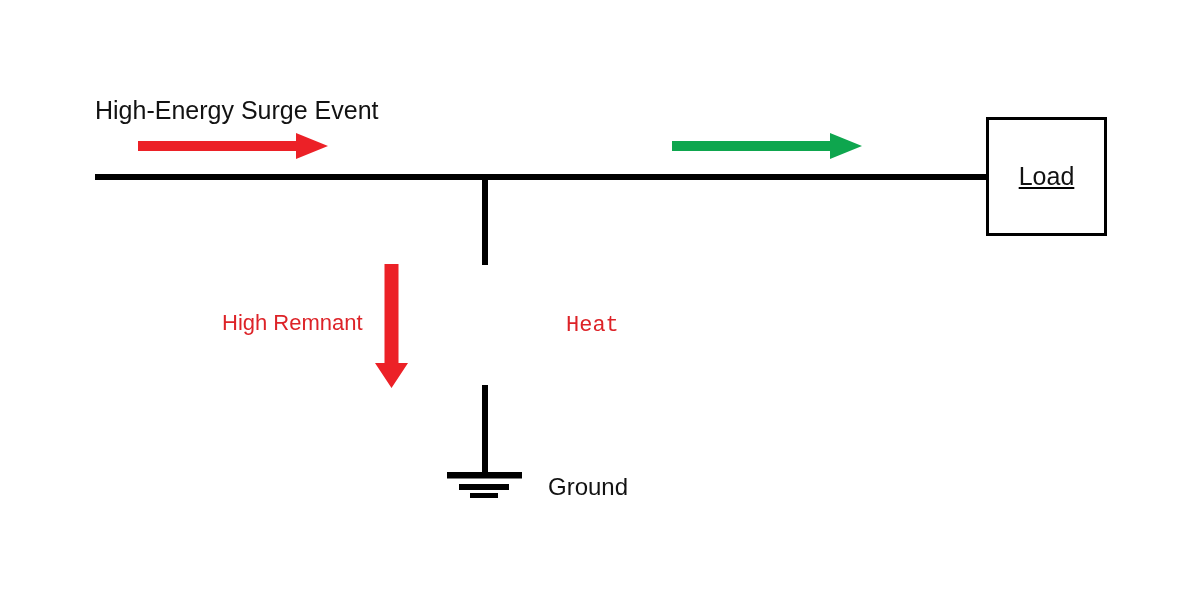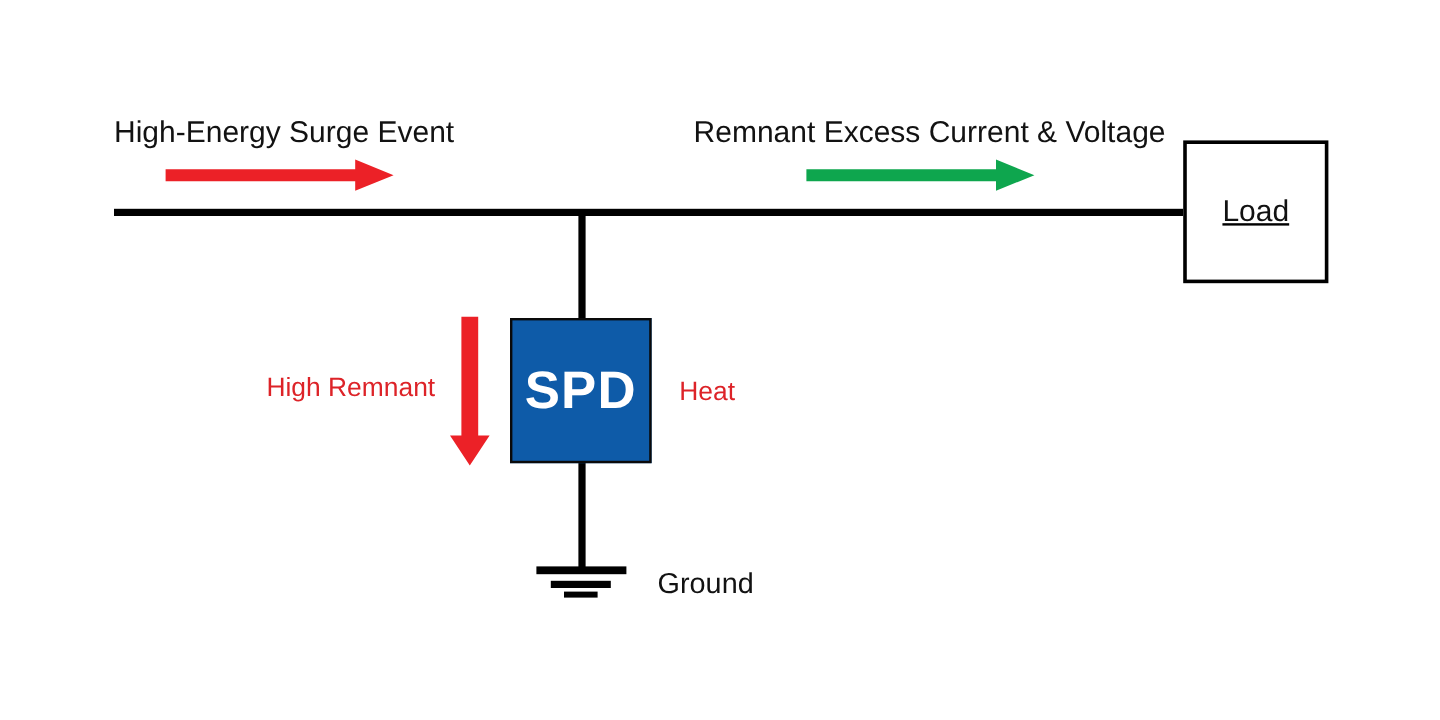--- a/index.html
+++ b/index.html
@@ -83,41 +83,37 @@
   <div class="abs wire" style="left:482px; top:178px; width:6px; height:87px;"></div>
 
   <div class="abs wire" style="left:482px; top:385px; width:6px; height:89px;"></div>
 
   <div class="abs label-black" style="left:95px; top:97px;">High-Energy Surge Event</div>
 
   <svg class="abs" style="left:138px; top:133px;" width="190" height="26" viewBox="0 0 190 26">
     <polygon points="0,8 158,8 158,0 190,13 158,26 158,18 0,18" style="fill:var(--arrow-red);"></polygon>
   </svg>
 
-  <div class="abs label-black" style="left:578px; top:97px;">Remnant Excess Current &amp; Voltage</div>
 
   <svg class="abs" style="left:672px; top:133px;" width="190" height="26" viewBox="0 0 190 26">
     <polygon points="0,8 158,8 158,0 190,13 158,26 158,18 0,18" style="fill:var(--arrow-green);"></polygon>
   </svg>
 
   <div class="abs load-box">
     <span class="load-text">Load</span>
   </div>
 
-  <div class="abs spd-box">
-    <span class="spd-text">SPD</span>
-  </div>
 
   <div class="abs label-red" style="left:222px; top:311px;">High Remnant</div>
 
   <svg class="abs" style="left:375px; top:264px;" width="33" height="124" viewBox="0 0 33 124">
     <polygon points="9.5,0 23.5,0 23.5,99 33,99 16.5,124 0,99 9.5,99" style="fill:var(--arrow-red);"></polygon>
   </svg>
 
-  <div class="abs label-red" style="left:566px; top:314px;">Heat</div>
+  <div class="abs label-red" style="left:566px; top:314px;font-family:Liberation Mono, monospace;">Heat</div>
 
   <svg class="abs" style="left:447px; top:472px;" width="75" height="27" viewBox="0 0 75 27">
     <rect x="0" y="0" width="75" height="6.5" style="fill:var(--line);"></rect>
     <rect x="12" y="12" width="50" height="6" style="fill:var(--line);"></rect>
     <rect x="23" y="21" width="28" height="5" style="fill:var(--line);"></rect>
   </svg>
 
   <div class="abs label-black" style="left:548px; top:474px; font-size:24px;">Ground</div>
 
 </div>

